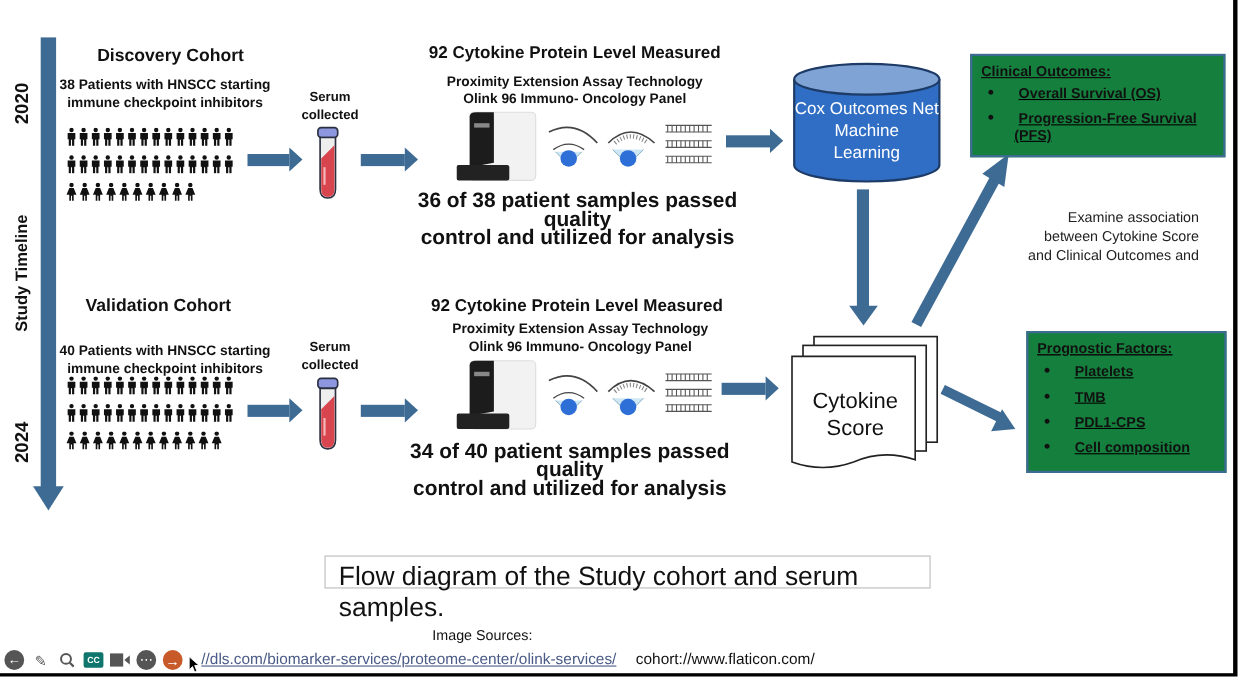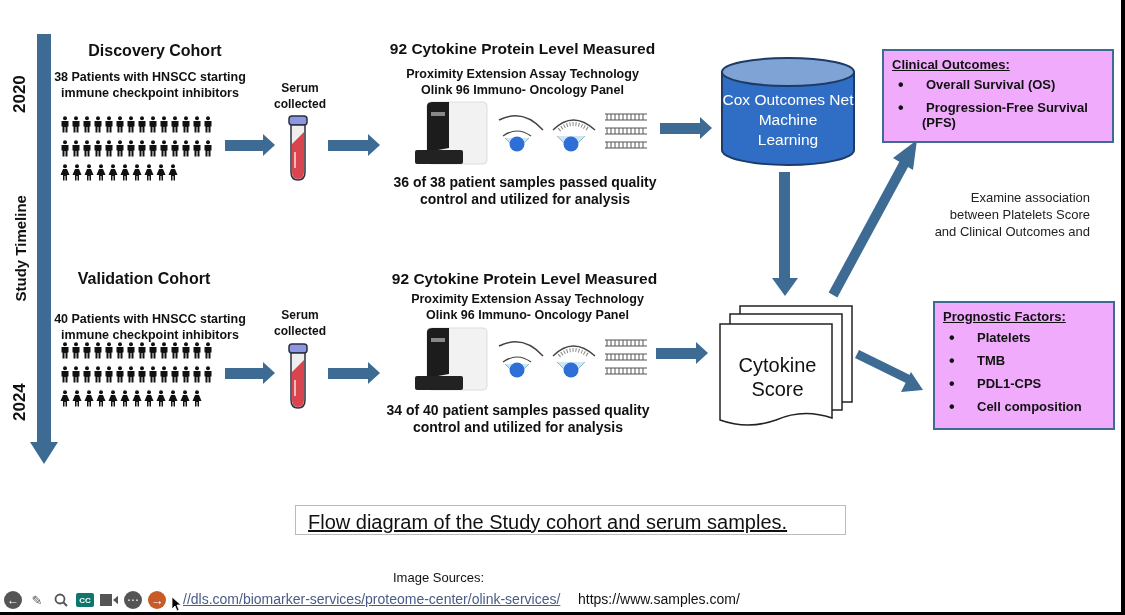--- a/index.html
+++ b/index.html
@@ -8,47 +8,47 @@
     background:#000; font-family:"Liberation Sans", sans-serif;
   }
   #slide {
     position:absolute; left:0; top:0; width:1121px; height:612px;
     background:#fff; overflow:hidden;
   }
   .abs { position:absolute; }
   .center { text-align:center; }
   .h1 { font-size:16px; font-weight:bold; color:#111; }
   .h2 { font-size:12.5px; font-weight:bold; color:#111; line-height:16px; }
-  .qc { font-size:14px; font-weight:bold; color:#111; line-height:17px; }
+  .qc { font-size:19px; font-weight:bold; color:#111; line-height:17px; }
 
   
   #timeline-bar { left:37px; top:34px; width:14px; height:410px; background:#3d6b93; }
   #timeline-head { left:30px; top:442px; width:0; height:0;
     border-left:14px solid transparent; border-right:14px solid transparent; border-top:22px solid #3d6b93; }
   .vtext { transform:rotate(-90deg); transform-origin:center; white-space:nowrap; font-weight:bold; color:#111; }
 
   
   .people { display:grid; grid-template-columns:repeat(14, 11px); row-gap:3px; }
   .person { width:10px; height:17px; }
 
   
   .harrow { display:flex; align-items:center; }
   .harrow .shaft { height:11px; background:#3d6b93; }
   .harrow .head { width:0; height:0; border-top:11px solid transparent; border-bottom:11px solid transparent; border-left:12px solid #3d6b93; }
 
   
-  .outbox { border:2.5px solid #3d6b93; background:#f0abfc; box-sizing:border-box; }
+  .outbox { border:2.5px solid #3d6b93; background:#15803d; box-sizing:border-box;text-decoration:underline; }
   .outbox .title { font-size:13px; font-weight:bold; text-decoration:underline; color:#111; }
   .outbox ul { list-style:none; margin:0; padding:0; }
   .outbox li { font-size:13px; font-weight:bold; color:#111; position:relative; padding-left:34px; }
   .outbox li::before { content:"•"; position:absolute; left:6px; top:-1px; font-size:16px; }
 
   #caption {
     left:295px; top:505px; width:551px; height:30px; box-sizing:border-box;
-    border:1px solid #bbb; font-size:20px; color:#111; padding:5px 12px;text-decoration:underline;
+    border:1px solid #bbb; font-size:24px; color:#111; padding:5px 12px;
   }
   #sources-label { left:393px; top:570px; font-size:13px; color:#111; }
   #source-link-1 { left:183px; top:591px; font-size:14px; color:#4a5b86; text-decoration:underline; }
   #source-link-2 { left:578px; top:591px; font-size:14px; color:#111; }
 
   #toolbar { left:4px; top:590px; height:20px; display:flex; align-items:center; gap:6px; }
   .tb { width:18px; height:18px; display:flex; align-items:center; justify-content:center; color:#555; font-size:13px; }
   .tb.circle { border-radius:50%; background:#555; color:#fff; font-size:12px; }
   .tb.cc { width:18px; height:14px; background:#0f766e; color:#fff; font-size:8px; font-weight:bold; border-radius:2px; }
   .tb.orange { border-radius:50%; background:#c85a2a; color:#fff; }
@@ -319,21 +319,21 @@
     <div class="title">Clinical Outcomes:</div>
     <ul style="margin-top:5px;">
       <li style="margin-bottom:8px;">Overall Survival (OS)</li>
       <li style="padding-left:34px;"><span>Progression-Free  Survival</span></li>
     </ul>
     <div style="font-size:13px;font-weight:bold;margin-left:30px;color:#111;">(PFS)</div>
   </div>
 
   <div class="abs center" style="left:910px;top:189px;width:180px;font-size:13px;line-height:17px;color:#222;text-align:right;">
     <div>Examine association</div>
-    <div>between Platelets Score</div>
+    <div>between Cytokine Score</div>
     <div>and Clinical Outcomes and</div>
   </div>
 
   <div class="abs h1 center" style="left:44px;top:270px;width:200px;">Validation Cohort</div>
   <div class="abs h2 center" style="left:40px;top:295px;width:220px;margin-top:16px;">
     <div>40 Patients with HNSCC starting</div>
     <div>immune checkpoint inhibitors</div>
   </div>
   <div class="abs people" style="left: 60px; top: 342px; grid-template-columns: repeat(14, 11px);">
       <div style="grid-column: 1 / span 14; display: flex; gap: 1px;">
@@ -591,21 +591,21 @@
       <li style="margin-bottom:8px;">TMB</li>
       <li style="margin-bottom:8px;">PDL1-CPS</li>
       <li>Cell composition</li>
     </ul>
   </div>
 
   <div class="abs" id="caption">Flow diagram of the Study cohort and serum samples.</div>
 
   <div class="abs" id="sources-label">Image Sources:</div>
   <div class="abs" id="source-link-1">//dls.com/biomarker-services/proteome-center/olink-services/</div>
-  <div class="abs" id="source-link-2">https://www.samples.com/</div>
+  <div class="abs" id="source-link-2">cohort://www.flaticon.com/</div>
 
   <div class="abs" id="toolbar">
     <div class="tb circle">←</div>
     <div class="tb">✎</div>
     <div class="tb">
       <svg width="14" height="14">
           <circle cx="6" cy="6" r="4.5" fill="none" stroke="#555" stroke-width="1.8"></circle>
           <line x1="9.5" y1="9.5" x2="13" y2="13" stroke="#555" stroke-width="2"></line>
         </svg>
     </div>

